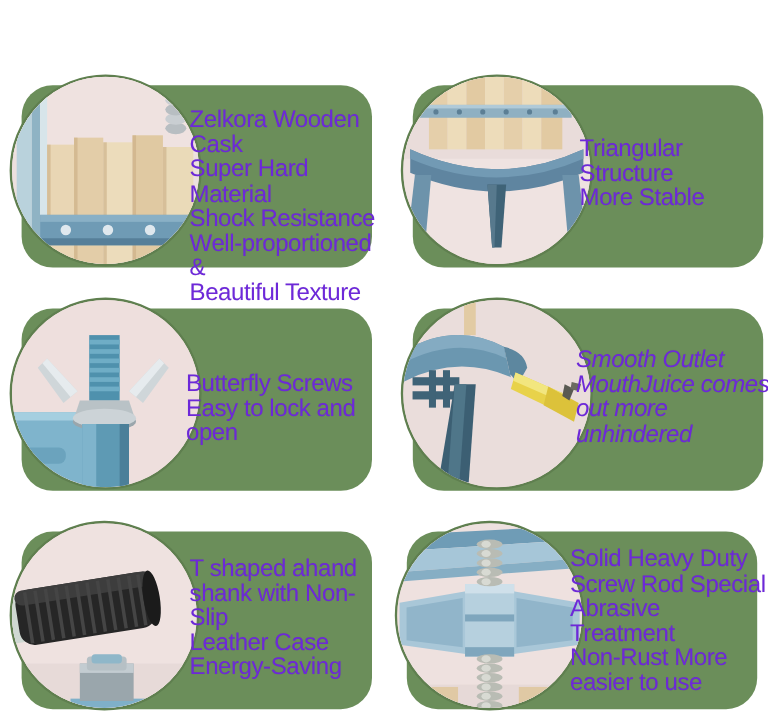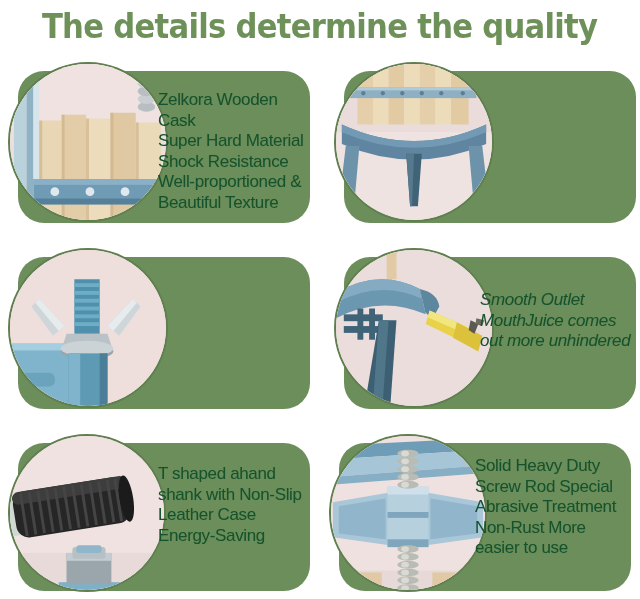--- a/index.html
+++ b/index.html
@@ -33,23 +33,23 @@
   .panel .circle{
     position:absolute;
     border-radius:50%;
     overflow:hidden;
     border:2px solid #5f7f4f;
     background:#ede0dd;
     box-sizing:border-box;
   }
   .panel .txt{
     position:absolute;
-    color:#14532d;
+    color:#6d28d9;
     font-family:"Liberation Sans", sans-serif;
-    font-size:17px;
+    font-size:20px;
     line-height:20.5px;
     letter-spacing:-0.35px;
     white-space:pre-line;
     text-shadow:0 0 1px rgba(0,0,0,0.08);
   }
 
   
   #p1{left:0;top:62px;width:320px;height:170px;}
   #p1 .panel-box{left:18px;top:9px;width:292px;height:152px;}
   #p1 .circle{left:8px;top:0px;width:160px;height:160px;}
@@ -82,23 +82,20 @@
 
   
   .art{position:absolute;left:0;top:0;width:100%;height:100%;}
   .art svg{display:block;width:100%;height:100%;}
 </style>
 </head>
 <body>
 
 <div id="page">
 
-  <div class="title-bar">
-    <div class="title-text">The details determine the quality</div>
-  </div>
 
   <div class="panel" id="p1">
     <div class="panel-box"></div>
     <div class="circle">
       <div class="art">
         <svg viewBox="0 0 160 160" preserveAspectRatio="none">
           <rect x="0" y="0" width="160" height="160" fill="#ece0de"></rect>
           <rect x="0" y="0" width="160" height="66" fill="#efe2e0"></rect>
           <rect x="4" y="0" width="13" height="160" fill="#b9d2dc"></rect>
           <rect x="17" y="0" width="7" height="160" fill="#8fb3c4"></rect>
@@ -168,20 +165,22 @@
           </g>
           <path d="M6 62 Q80 96 154 62 L154 82 Q80 114 6 82 Z" fill="#5f85a0"></path>
           <path d="M6 62 Q80 96 154 62 L154 70 Q80 102 6 70 Z" fill="#729ab4"></path>
           <path d="M10 84 L24 84 L18 152 L2 152 Z" fill="#6d93ab"></path>
           <path d="M136 84 L150 84 L158 152 L142 152 Z" fill="#6d93ab"></path>
           <path d="M72 92 L88 92 L84 146 L76 146 Z" fill="#3f6377"></path>
           <path d="M72 92 L80 92 L78 146 L76 146 Z" fill="#57798d"></path>
         </svg>
       </div>
     </div>
+    <div class="txt">Triangular Structure
+More Stable</div>
   </div>
 
   <div class="panel" id="p3">
     <div class="panel-box"></div>
     <div class="circle">
       <div class="art">
         <svg viewBox="0 0 160 160" preserveAspectRatio="none">
           <rect x="0" y="0" width="160" height="160" fill="#eedfdd"></rect>
           <rect x="0" y="96" width="62" height="64" fill="#7fb4cc"></rect>
           <rect x="0" y="96" width="62" height="7" fill="#a5cfe0"></rect>
@@ -201,20 +200,22 @@
           </g>
           <path d="M58 86 L100 86 L106 104 L52 104 Z" fill="#b9c2c6"></path>
           <ellipse cx="79" cy="104" rx="27" ry="8" fill="#9aa6ac"></ellipse>
           <ellipse cx="79" cy="101" rx="27" ry="8" fill="#ccd3d7"></ellipse>
           <rect x="60" y="106" width="40" height="54" fill="#5e9ab4"></rect>
           <rect x="60" y="106" width="12" height="54" fill="#7fb4cc"></rect>
           <rect x="92" y="106" width="8" height="54" fill="#4b7f99"></rect>
         </svg>
       </div>
     </div>
+    <div class="txt">Butterfly Screws
+Easy to lock and open</div>
   </div>
 
   <div class="panel" id="p4">
     <div class="panel-box"></div>
     <div class="circle">
       <div class="art">
         <svg viewBox="0 0 160 160" preserveAspectRatio="none">
           <rect x="0" y="0" width="160" height="160" fill="#eadddb"></rect>
           <rect x="52" y="0" width="10" height="30" fill="#e2cba4"></rect>
           <path d="M0 44 Q44 18 86 40 L92 66 Q46 46 0 70 Z" fill="#6b97b0"></path>

